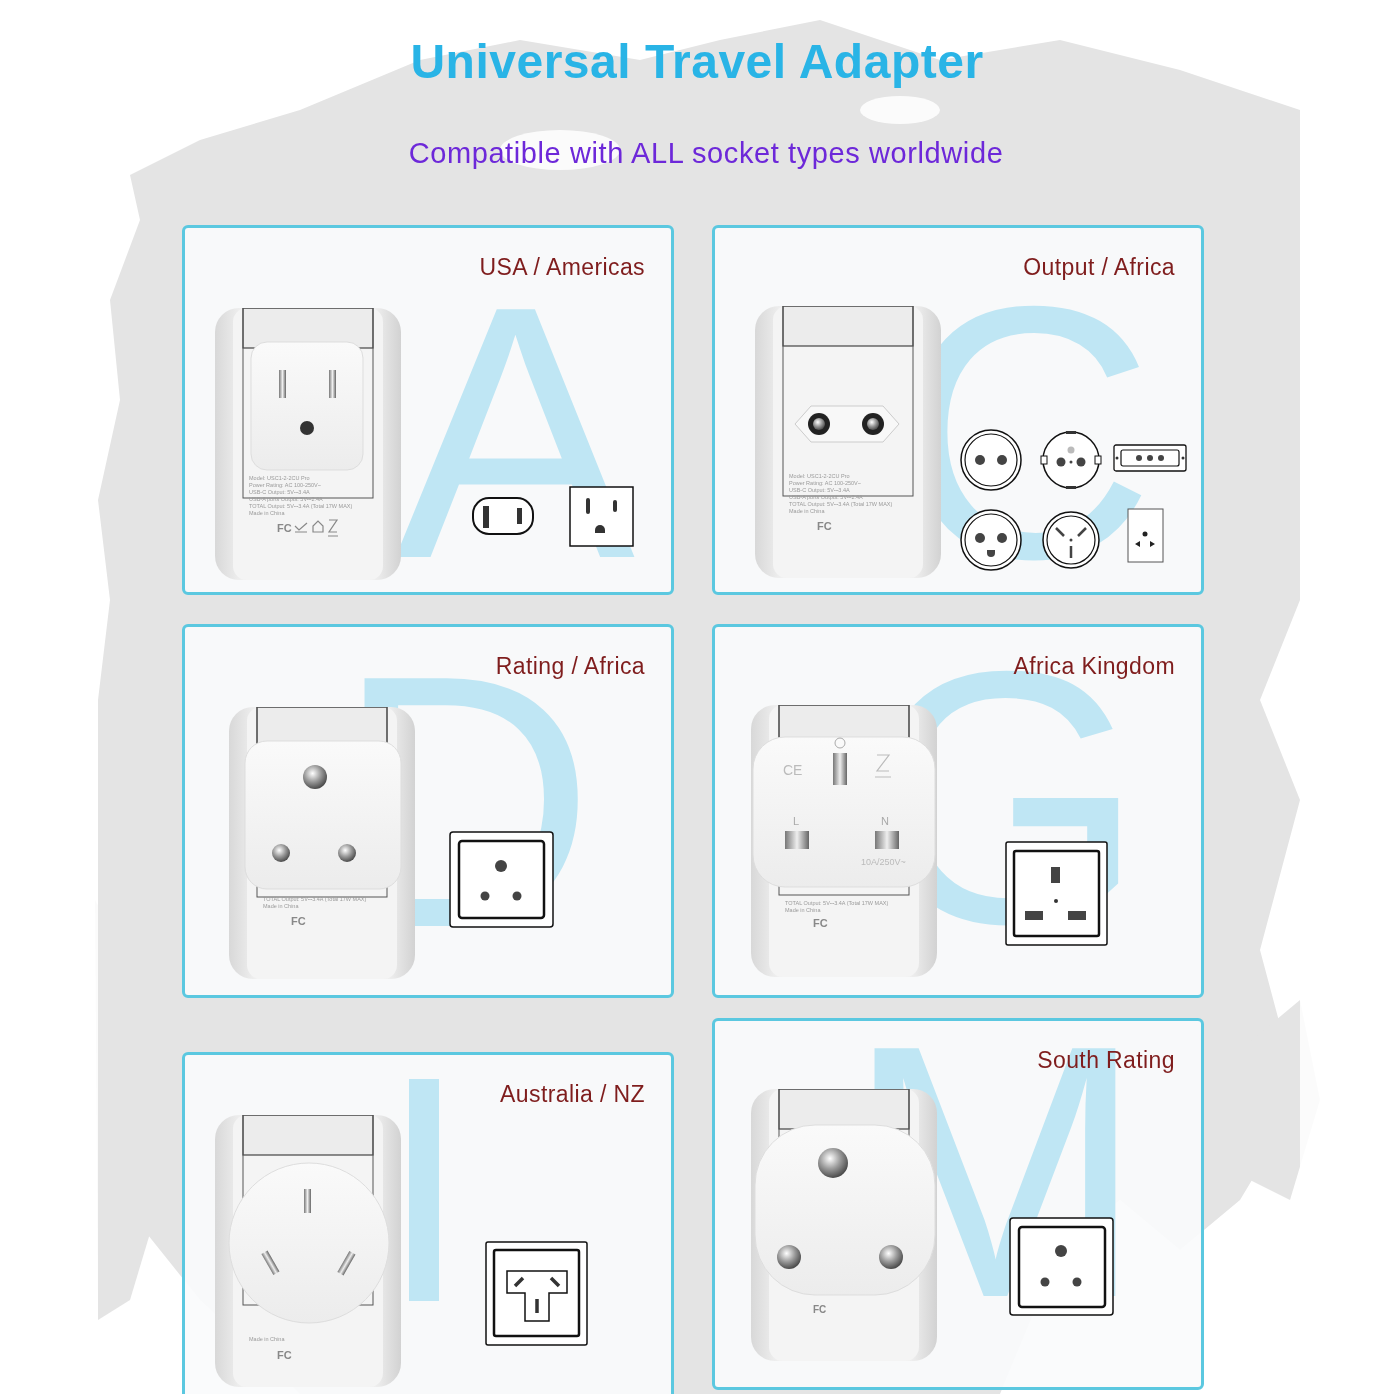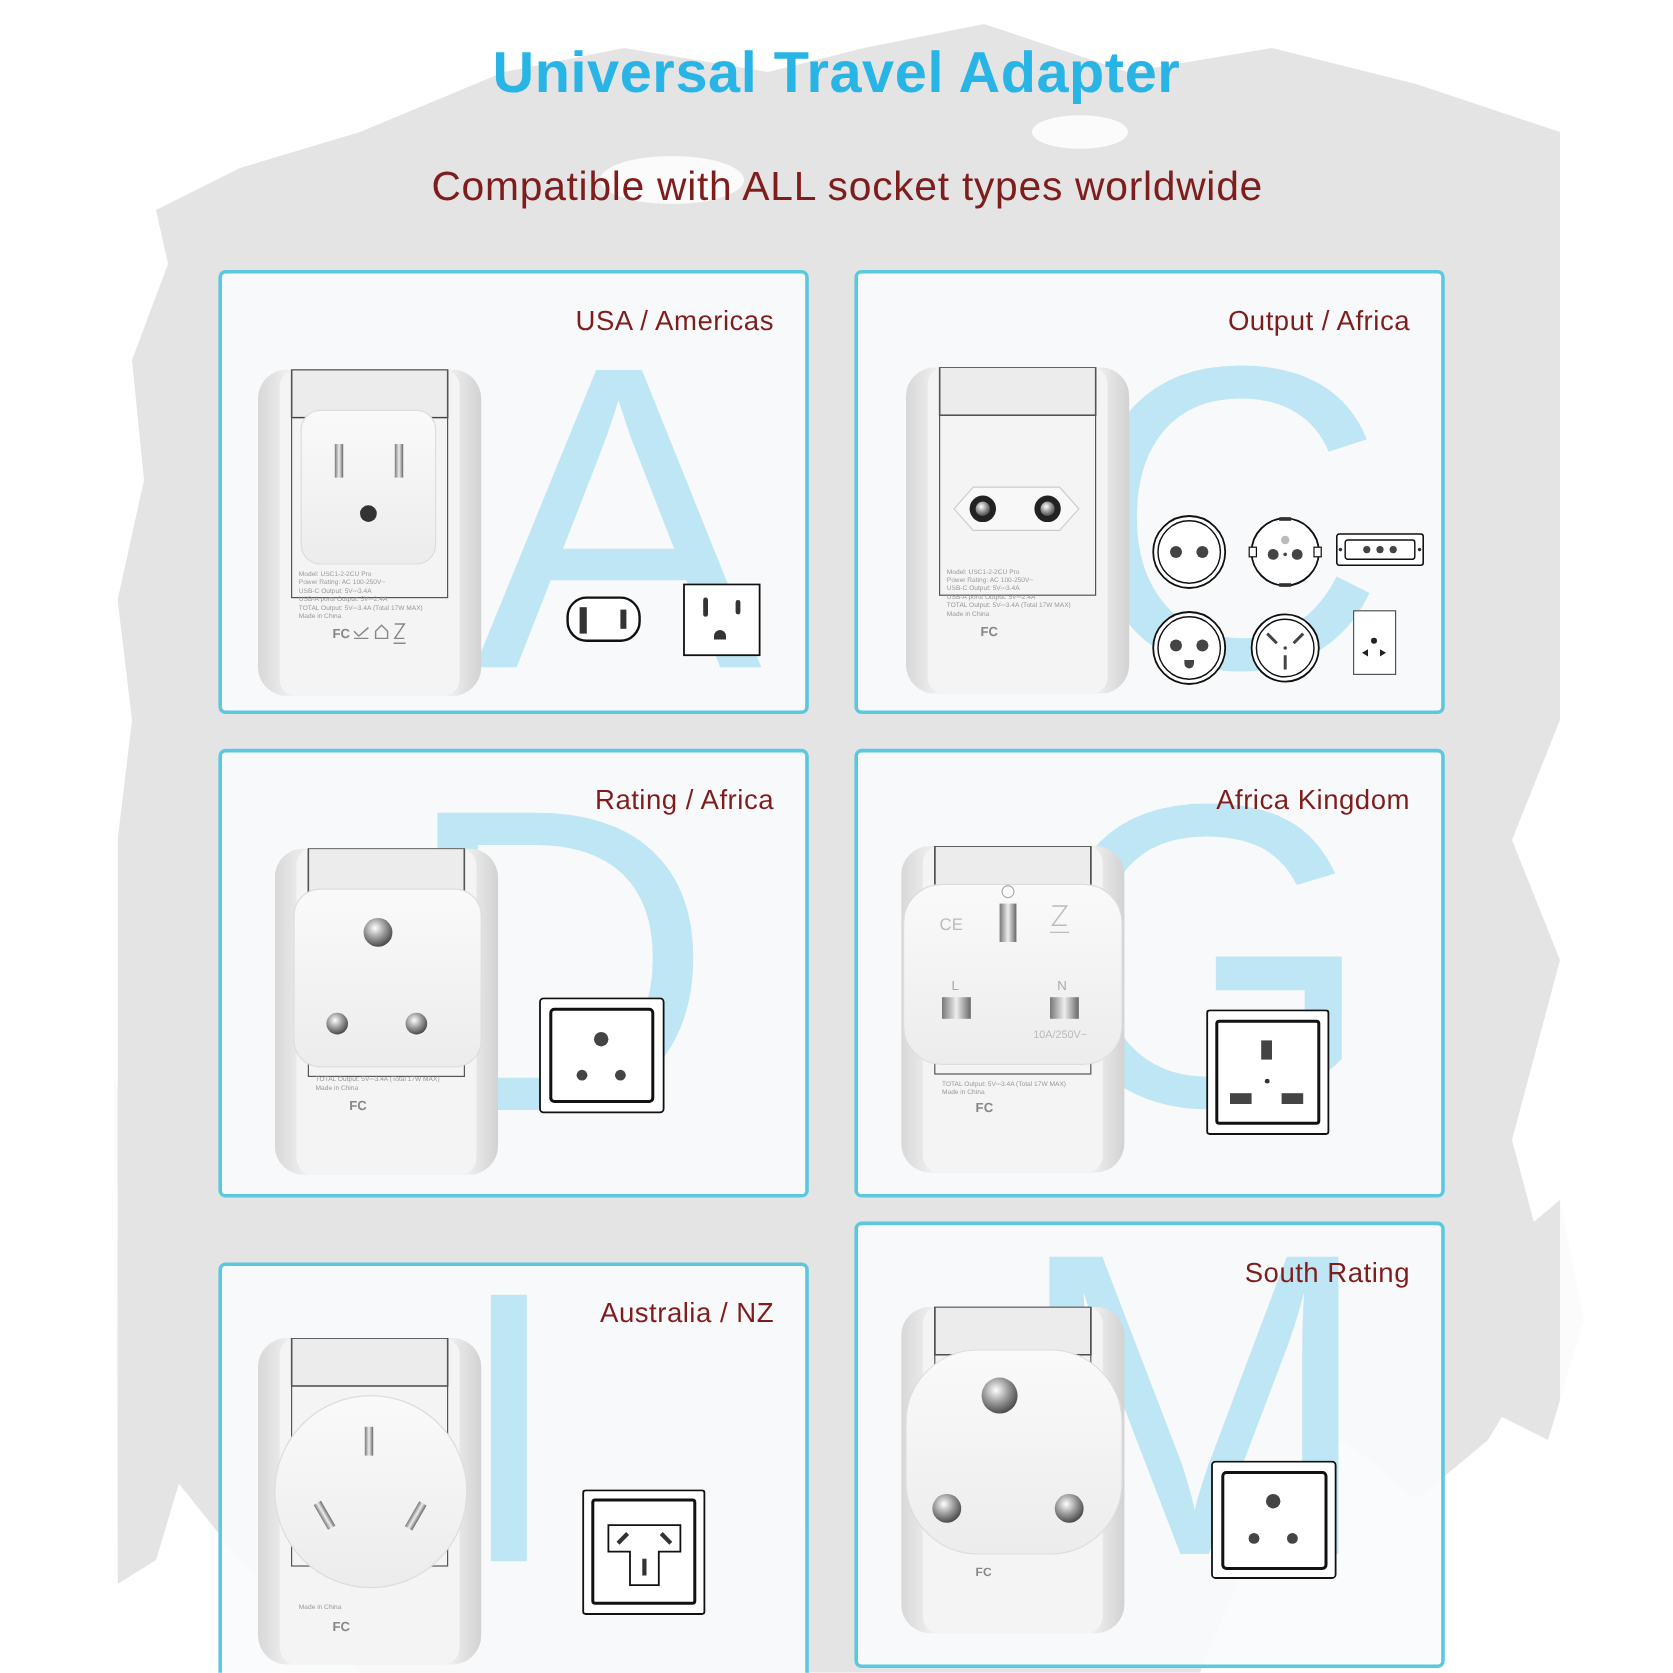--- a/index.html
+++ b/index.html
@@ -9,21 +9,21 @@
     font-family: "Liberation Sans", "DejaVu Sans", sans-serif;
   }
   .map-bg { position: absolute; inset: 0; z-index: 0; }
   .header { position: absolute; left: 0; top: 0; width: 1394px; text-align: center; z-index: 2; }
   .title {
     position: absolute; left: 0; right: 0; top: 34px;
     font-size: 48px; font-weight: bold; color: #29b4e6; letter-spacing: 0.5px;
   }
   .subtitle {
     position: absolute; left: 18px; right: 0; top: 137px;
-    font-size: 34px; color: #7f1d1d; letter-spacing: 0.6px;
+    font-size: 29px; color: #6d28d9; letter-spacing: 0.6px;
   }
   .panel {
     position: absolute; width: 492px; height: 370px;
     border: 3px solid #5bc8e0; border-radius: 6px;
     background: rgba(250,251,252,0.93); overflow: hidden; z-index: 1;
     box-sizing: border-box;
   }
   .p1 { left: 182px; top: 225px; }
   .p2 { left: 712px; top: 225px; }
   .p3 { left: 182px; top: 624px; height: 374px; }

